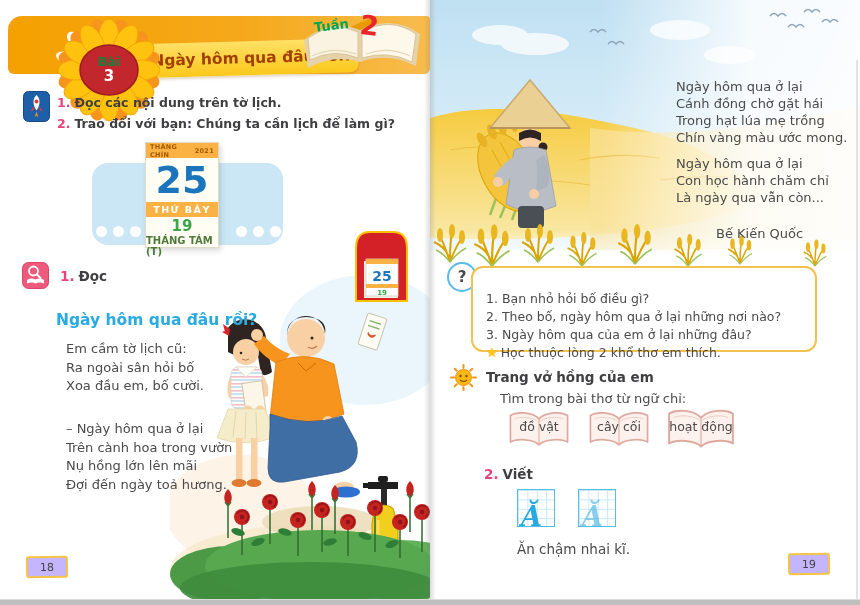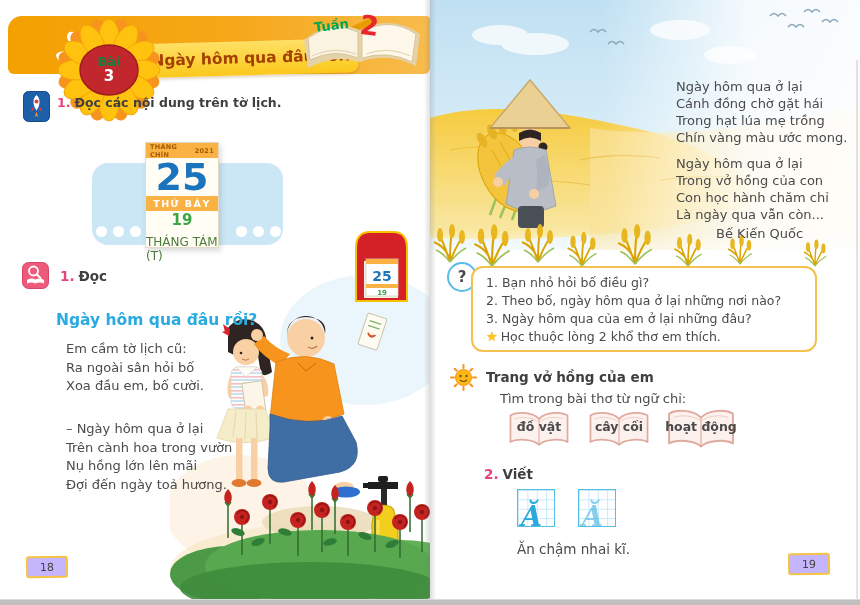--- a/index.html
+++ b/index.html
@@ -44,44 +44,44 @@
   .cal-head { height:15px; background:#F9B243; display:flex; align-items:center;
     justify-content:space-between; padding:0 4px; }
   .cal-head span { font-size:6.5px; font-weight:bold; color:#A85A00; letter-spacing:.3px; }
   .cal-day { flex:1; display:flex; align-items:center; justify-content:center;
     font-size:38px; font-weight:bold; color:#1B75BC; line-height:1; }
   .cal-weekbar { height:15px; background:#F9B243; display:flex; align-items:center; justify-content:center;
     font-size:9.5px; font-weight:bold; color:#fff; letter-spacing:1.5px; }
   .cal-lunar { height:18px; display:flex; align-items:center; justify-content:center;
     font-size:15px; font-weight:bold; color:#3AA648; }
   .cal-lunarmonth { height:12px; display:flex; align-items:flex-start; justify-content:center;
-    font-size:12px; font-weight:normal; color:#4E7B3A;margin-top:6px; }
+    font-size:10px; font-weight:bold; color:#4E7B3A; }
 
   
   .section-head { font-size:13.5px; font-weight:bold; color:#3F3F41; white-space:nowrap; }
   .poem-title { left:56px; top:311px; font-size:15.5px; font-weight:bold; color:#29ABE2; white-space:nowrap; }
   .poem { font-size:13px; line-height:18.5px; color:#4A4A4A; white-space:nowrap; }
   .poem-r { font-size:13px; line-height:17px; color:#4A4A4A; white-space:nowrap; }
   .author { left:716px; top:226px; font-size:13px; color:#4A4A4A; }
 
   
   .q-icon { left:447px; top:262px; width:30px; height:30px; border-radius:50%;
     border:2.5px solid #58BBE8; background:#fff; display:flex; align-items:center; justify-content:center;
     font-size:15px; font-weight:bold; color:#4A4A4A; }
   .q-box { left:471px; top:266px; width:346px; height:86px; background:#fff;
-    border:2px solid #F2C14E; border-radius:12px; padding:6px 6px 6px 13px; }
+    border:2px solid #F2C14E; border-radius:12px; padding:22px 6px 6px 13px; }
   .q-line { font-size:12.5px; line-height:18px; color:#4A4A4A; white-space:nowrap; }
   .star { color:#FFC41E; text-shadow:0 0 1px #E8A000; margin-right:3px; font-size:13px; }
 
   
   .nb-title { left:486px; top:369px; font-size:13.5px; font-weight:bold; color:#3F3F41; }
   .nb-instr { left:500px; top:391px; font-size:13px; color:#4A4A4A; }
   .card { top:406px; height:49px; }
   .card-word { position:absolute; left:0; top:13px; width:100%; text-align:center;
-    font-size:12.5px; color:#4A4A4A;font-weight:bold; }
+    font-size:12.5px; color:#4A4A4A; }
 
   
   .grid-box { top:489px; width:38px; height:38px; border:1.5px solid #55BEE8; background:#fff;
     background-image:linear-gradient(#C4E9F8 1px,transparent 1px),
                      linear-gradient(90deg,#C4E9F8 1px,transparent 1px);
     background-size:9.4px 9.4px; }
   .grid-letter { position:absolute; left:3px; bottom:-4px; font-family:"DejaVu Serif",serif;
     font-style:italic; font-weight:bold; font-size:27px; color:#2AA9DE; line-height:1; }
   .trace { opacity:.55; }
   .sentence { left:517px; top:541px; font-size:13.5px; color:#4A4A4A; }
@@ -157,20 +157,23 @@
 
   <svg class="abs" style="left:23px;top:91px" width="27" height="31" viewBox="0 0 27 31">
     <rect x="0.5" y="0.5" width="26" height="30" rx="5" fill="#1D5FA8" stroke="#164B85"></rect>
     <path d="M13.5,4 C17,7 18,13 13.5,19.5 C9,13 10,7 13.5,4 Z" fill="#FFFFFF"></path>
     <circle cx="13.5" cy="10.5" r="2" fill="#E23B3B"></circle>
     <path d="M10.5,15 L7.5,20.5 L10.8,19 Z M16.5,15 L19.5,20.5 L16.2,19 Z" fill="#E23B3B"></path>
     <path d="M13.5,20.5 L11.5,26.5 L13.5,24.5 L15.5,26.5 Z" fill="#F7941D"></path>
   </svg>
   <div class="abs warmup-line" style="top:95px">
     <span class="num-pink">1.</span><span>Đọc các nội dung trên tờ lịch.</span>
+  </div>
+  <div class="abs warmup-line" style="top:116px">
+    <span class="num-pink">2.</span><span>Trao đổi với bạn: Chúng ta cần lịch để làm gì?</span>
   </div>
 
   <div class="abs blue-panel"></div>
   <div class="abs dot" style="left:96px"></div>
   <div class="abs dot" style="left:113px"></div>
   <div class="abs dot" style="left:130px"></div>
   <div class="abs dot" style="left:236px"></div>
   <div class="abs dot" style="left:253px"></div>
   <div class="abs dot" style="left:270px"></div>
   <div class="abs cal">
@@ -415,21 +418,20 @@
   </svg>
 
   <div class="abs poem-r" style="left:676px;top:78px">
     <div>Ngày hôm qua ở lại</div>
     <div>Cánh đồng chờ gặt hái</div>
     <div>Trong hạt lúa mẹ trồng</div>
     <div>Chín vàng màu ước mong.</div>
   </div>
   <div class="abs poem-r" style="left:676px;top:155px">
     <div>Ngày hôm qua ở lại</div>
-    <div>Trong vở hồng của con</div>
     <div>Con học hành chăm chỉ</div>
     <div>Là ngày qua vẫn còn...</div>
   </div>
   <div class="abs author">Bế Kiến Quốc</div>
 
   <div class="abs q-icon">?</div>
   <div class="abs q-box">
     <div class="q-line">1. Bạn nhỏ hỏi bố điều gì?</div>
     <div class="q-line">2. Theo bố, ngày hôm qua ở lại những nơi nào?</div>
     <div class="q-line">3. Ngày hôm qua của em ở lại những đâu?</div>

